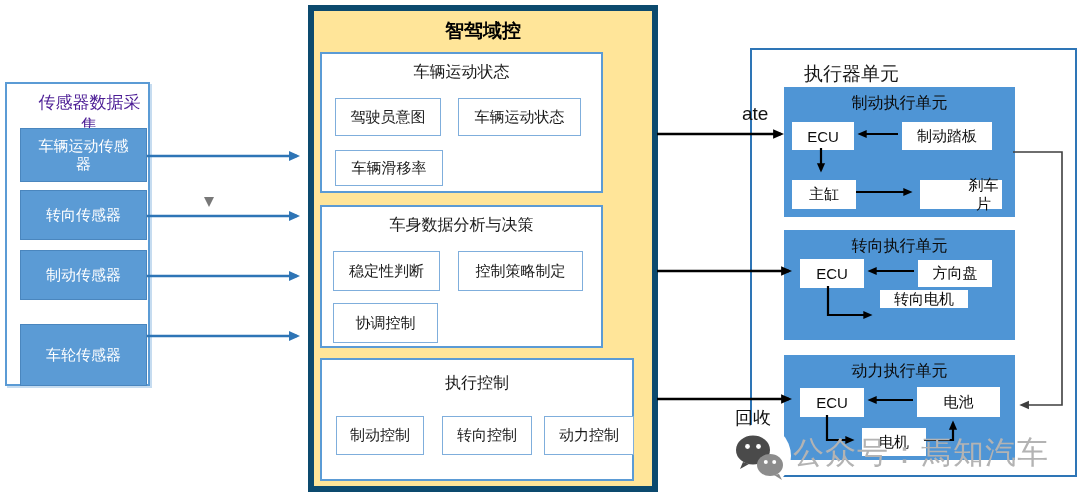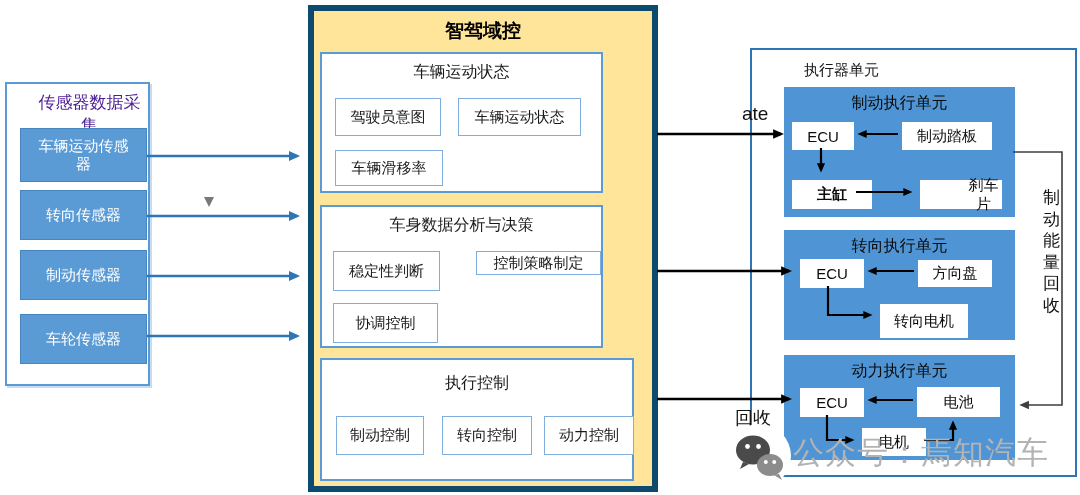--- a/index.html
+++ b/index.html
@@ -25,21 +25,21 @@
   .mid-title { position:absolute; left:0; top:7px; width:100%; text-align:center; font-size:19px; font-weight:bold; color:#000; }
   .section { position:absolute; background:#fff; border:2px solid #5B9BD5; }
   .section-title { position:absolute; left:0; top:8px; width:100%; text-align:center; font-size:16px; color:#1a1a1a; }
   .mini-box {
     position:absolute; background:#fff; border:1.5px solid #7FAEDC; font-size:15px; color:#1a1a1a;
     display:flex; align-items:center; justify-content:center; text-align:center;
   }
 
   
   .right-panel { left:750px; top:48px; width:327px; height:429px; border:2px solid #2E75B6; background:#fff; }
-  .right-title { position:absolute; left:52px; top:11px; font-size:15px; color:#1a1a1a; }
+  .right-title { position:absolute; left:52px; top:11px; font-size:19px; color:#1a1a1a; }
   .unit { position:absolute; left:32px; width:231px; background:#4F95D5; }
   .unit-title { position:absolute; left:0; top:6px; width:100%; text-align:center; font-size:16px; color:#0b0b0b; }
   .white-box {
     position:absolute; background:#fff; font-size:15px; color:#0b0b0b;
     display:flex; align-items:center; justify-content:center; text-align:center;
   }
   .side-label {
     position:absolute; left:290px; top:137px; width:19px; font-size:17px; line-height:21.5px;
     word-break:break-all; text-align:center; color:#111;
   }
@@ -60,74 +60,73 @@
 </head>
 <body>
 
 <div class="canvas">
 
   <div class="panel left-panel">
     <div class="left-title">传感器数据采集</div>
     <div class="sensor-box" style="top:44px; height:54px;">车辆运动传感器</div>
     <div class="sensor-box" style="top:106px; height:50px;">转向传感器</div>
     <div class="sensor-box" style="top:166px; height:50px;">制动传感器</div>
-    <div class="sensor-box" style="top:230px; height:50px;text-align:center;">车轮传感器</div>
+    <div class="sensor-box" style="top:240px; height:62px;text-align:center;">车轮传感器</div>
   </div>
 
   <div class="panel mid-panel">
     <div class="mid-title">智驾域控</div>
 
     <div class="section" style="left:6px; top:41px; width:283px; height:141px;">
       <div class="section-title">车辆运动状态</div>
       <div class="mini-box" style="left:13px; top:44px; width:106px; height:38px;">驾驶员意图</div>
       <div class="mini-box" style="left:136px; top:44px; width:123px; height:38px;">车辆运动状态</div>
       <div class="mini-box" style="left:13px; top:96px; width:108px; height:36px;">车辆滑移率</div>
     </div>
 
     <div class="section" style="left:6px; top:194px; width:283px; height:143px;">
       <div class="section-title">车身数据分析与决策</div>
       <div class="mini-box" style="left:11px; top:44px; width:107px; height:40px;">稳定性判断</div>
-      <div class="mini-box" style="left:136px; top:44px; width:125px; height:24px;margin-left:18px;">控制策略制定</div>
+      <div class="mini-box" style="left:136px; top:44px; width:125px; height:40px;">控制策略制定</div>
       <div class="mini-box" style="left:11px; top:96px; width:105px; height:40px;">协调控制</div>
     </div>
 
     <div class="section" style="left:6px; top:347px; width:314px; height:123px;">
       <div class="section-title" style="top:13px;">执行控制</div>
       <div class="mini-box" style="left:14px; top:56px; width:88px; height:39px;">制动控制</div>
       <div class="mini-box" style="left:120px; top:56px; width:90px; height:39px;">转向控制</div>
       <div class="mini-box" style="left:222px; top:56px; width:90px; height:39px;">动力控制</div>
     </div>
   </div>
 
   <div class="panel right-panel">
     <div class="right-title">执行器单元</div>
 
     <div class="unit" style="top:37px; height:130px;">
       <div class="unit-title">制动执行单元</div>
       <div class="white-box" style="left:8px; top:35px; width:62px; height:28px;">ECU</div>
       <div class="white-box" style="left:118px; top:35px; width:90px; height:28px;">制动踏板</div>
-      <div class="white-box" style="left:8px; top:93px; width:80px; height:29px;font-weight:bold;">主缸</div>
+      <div class="white-box" style="left:8px; top:93px; width:64px; height:29px;">主缸</div>
       <div class="white-box" style="left:136px; top:93px; width:82px; height:29px;padding-left:45px;">刹车片</div>
     </div>
 
     <div class="unit" style="top:180px; height:110px;">
       <div class="unit-title">转向执行单元</div>
       <div class="white-box" style="left:16px; top:29px; width:64px; height:29px;">ECU</div>
       <div class="white-box" style="left:134px; top:30px; width:74px; height:27px;">方向盘</div>
-      <div class="white-box" style="left:96px; top:74px; width:88px; height:34px;">转向电机</div>
+      <div class="white-box" style="left:96px; top:60px; width:88px; height:18px;">转向电机</div>
     </div>
 
     <div class="unit" style="top:305px; height:105px;">
       <div class="unit-title">动力执行单元</div>
       <div class="white-box" style="left:16px; top:33px; width:64px; height:29px;">ECU</div>
       <div class="white-box" style="left:133px; top:32px; width:83px; height:30px;">电池</div>
       <div class="white-box" style="left:78px; top:73px; width:64px; height:28px;">电机</div>
     </div>
 
-    <div class="side-label">制动能量回收</div>
   </div>
 
   <svg class="wires" viewBox="0 0 1080 495">
     <defs>
       <marker id="mblue" markerWidth="4.6" markerHeight="4.6" refX="6.5" refY="4" orient="auto" viewBox="0 0 9 8">
         <path d="M0,0 L9,4 L0,8 Z" fill="#2E75B6"></path>
       </marker>
       <marker id="mblack" markerWidth="4.2" markerHeight="4.2" refX="6.5" refY="4" orient="auto" viewBox="0 0 9 8">
         <path d="M0,0 L9,4 L0,8 Z" fill="#000"></path>
       </marker>

